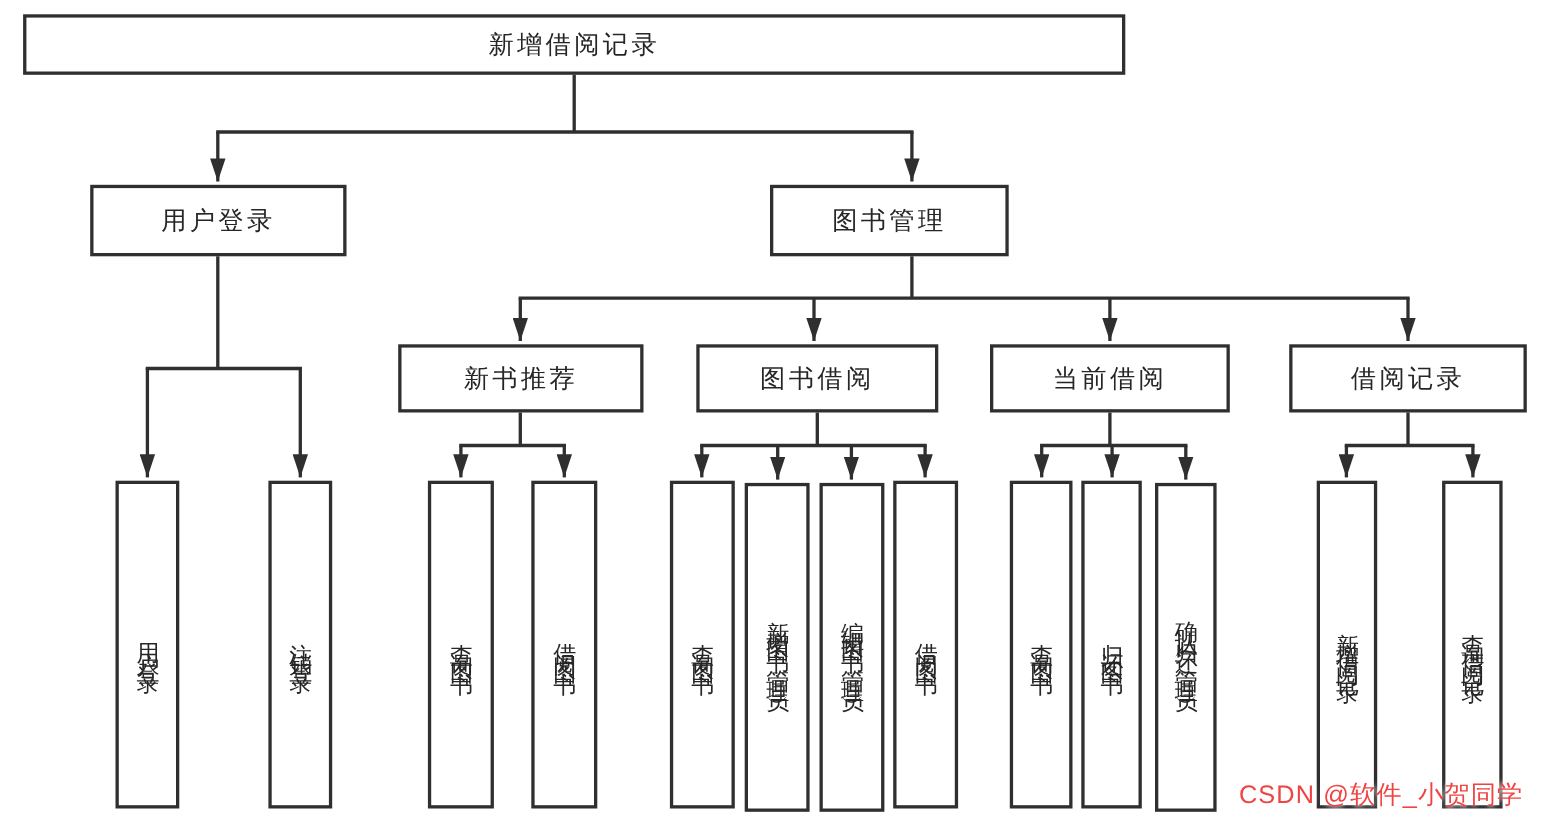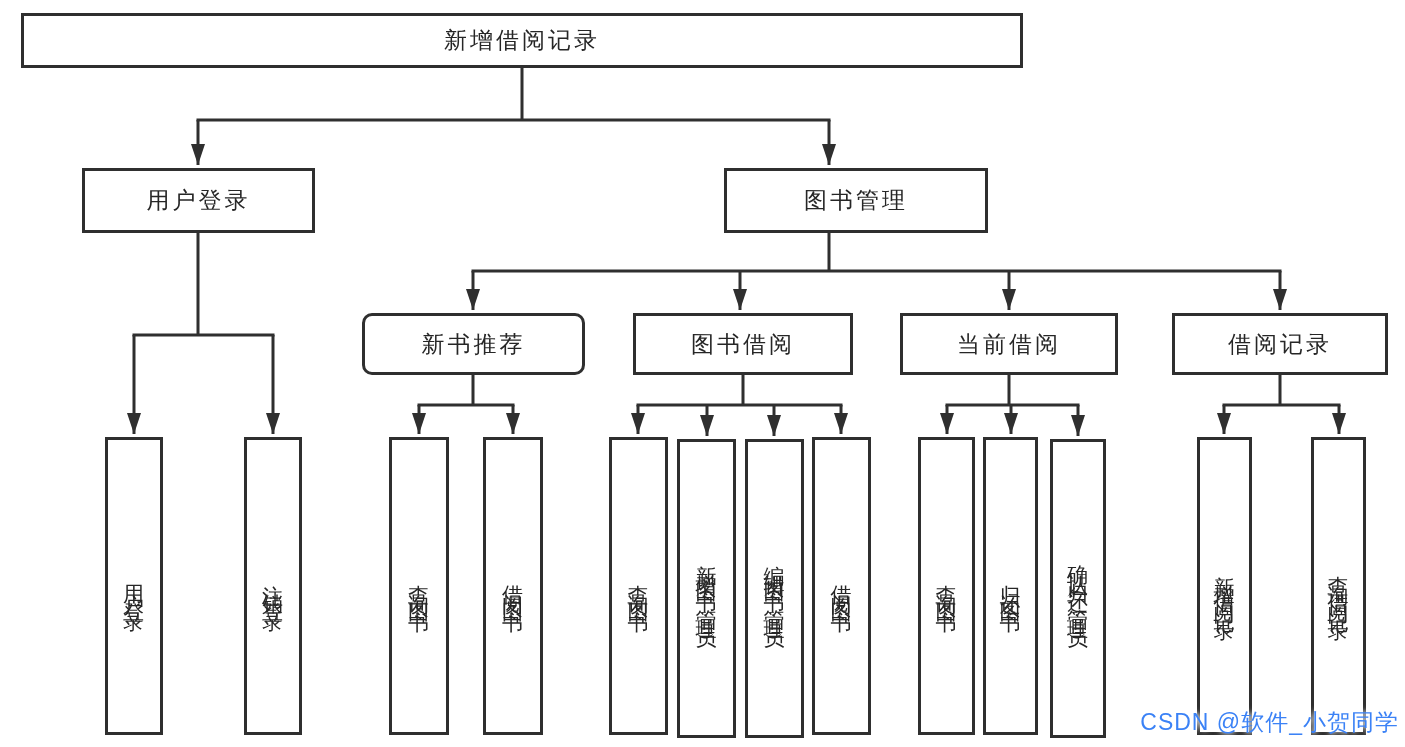--- a/index.html
+++ b/index.html
@@ -29,25 +29,25 @@
   }
   .v{
     font-size:21px;
     writing-mode:vertical-rl;
     text-orientation:mixed;
     letter-spacing:9px;
     line-height:1;
   }
   .watermark{
     position:absolute;
-    right:6px;
+    right:20px;
     bottom:9px;
     font-size:23px;
     letter-spacing:1px;
-    color:#3b82f6;
+    color:#ef4444;
     text-shadow:0 0 4px #ffffff,0 0 7px #ffffff;
     z-index:5;
     white-space:nowrap;
   }
 </style>
 </head>
 <body>
 
 <div class="canvas">
 
@@ -85,23 +85,23 @@
       <line x1="1011" y1="405" x2="1011" y2="434" marker-end="url(#ah)"></line>
       <line x1="1078" y1="405" x2="1078" y2="436" marker-end="url(#ah)"></line>
       <line x1="1224" y1="405" x2="1224" y2="434" marker-end="url(#ah)"></line>
       <line x1="1339" y1="405" x2="1339" y2="434" marker-end="url(#ah)"></line>
     </g>
   </svg>
 
   <div class="box h" style="left:21px;top:13px;width:1002px;height:55px;">新增借阅记录</div>
 
   <div class="box h" style="left:82px;top:168px;width:233px;height:65px;">用户登录</div>
-  <div class="box h" style="left:724px;top:168px;width:264px;height:65px;">图书管理</div>
+  <div class="box h" style="left:700px;top:168px;width:217px;height:65px;">图书管理</div>
 
-  <div class="box h" style="left:362px;top:313px;width:223px;height:62px;border-radius:10px;">新书推荐</div>
+  <div class="box h" style="left:362px;top:313px;width:223px;height:62px;">新书推荐</div>
   <div class="box h" style="left:900px;top:313px;width:218px;height:62px;">当前借阅</div>
   <div class="box h" style="left:633px;top:313px;width:220px;height:62px;">图书借阅</div>
   <div class="box h" style="left:1172px;top:313px;width:216px;height:62px;text-align:center;">借阅记录</div>
 
   <div class="box v" style="left:105px;top:437px;width:58px;height:298px;">用户登录</div>
   <div class="box v" style="left:244px;top:437px;width:58px;height:298px;">注销登录</div>
 
   <div class="box v" style="left:389px;top:437px;width:60px;height:298px;">查询图书</div>
   <div class="box v" style="left:483px;top:437px;width:60px;height:298px;">借阅图书</div>
 

